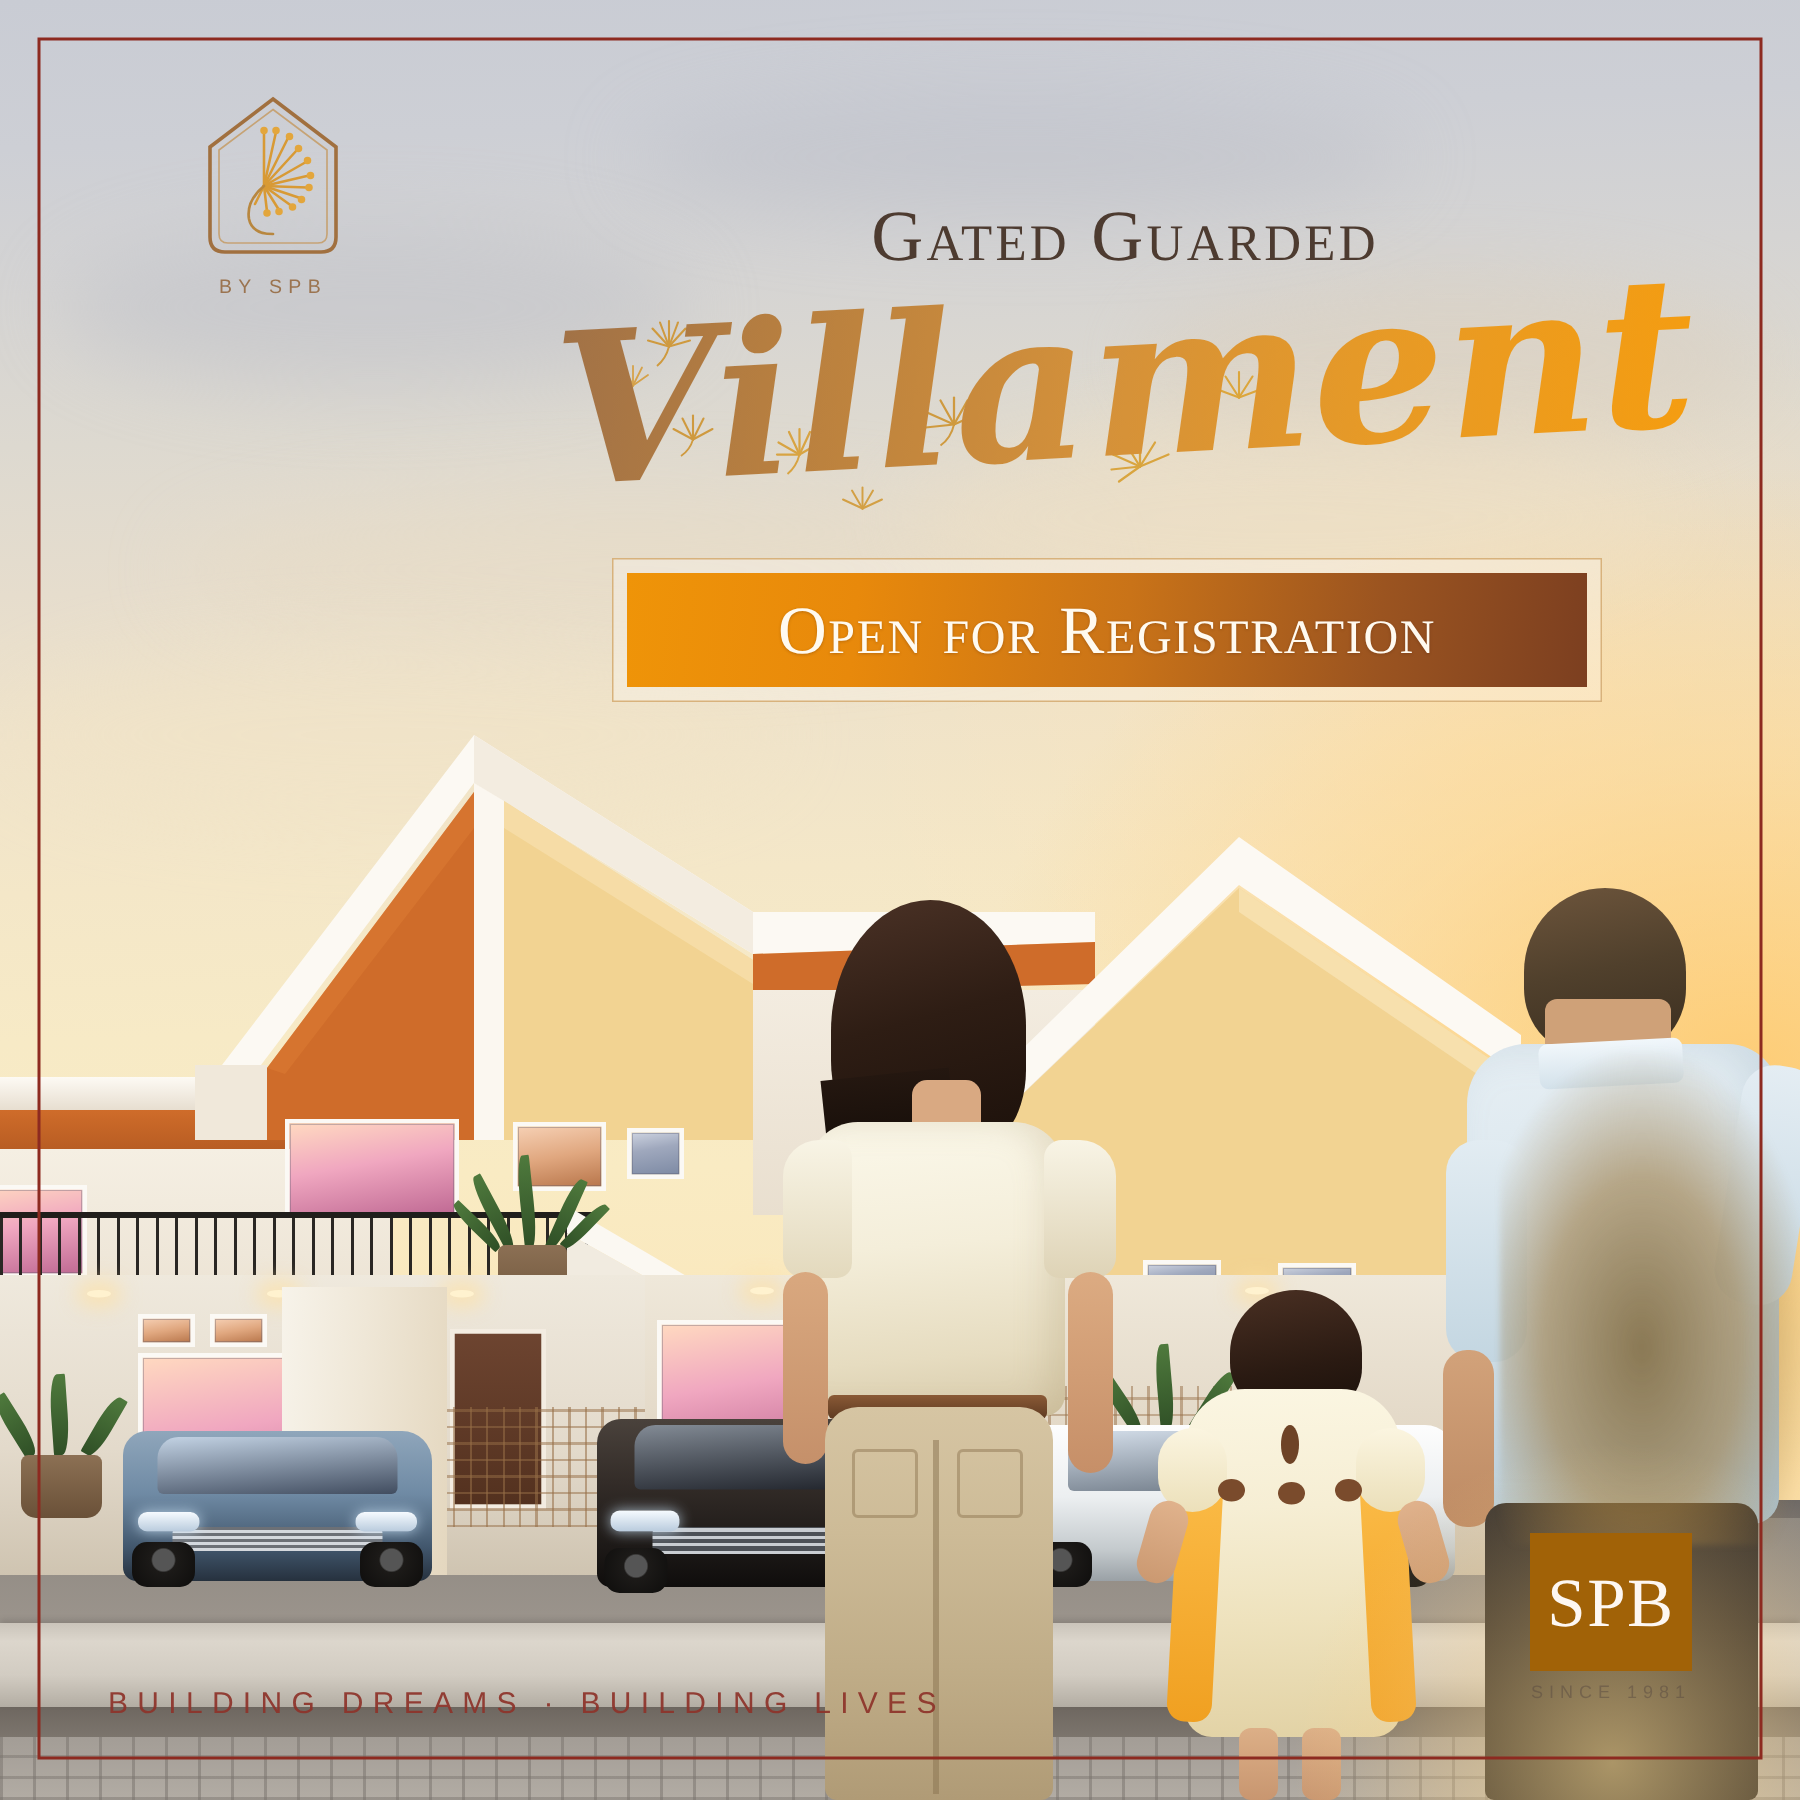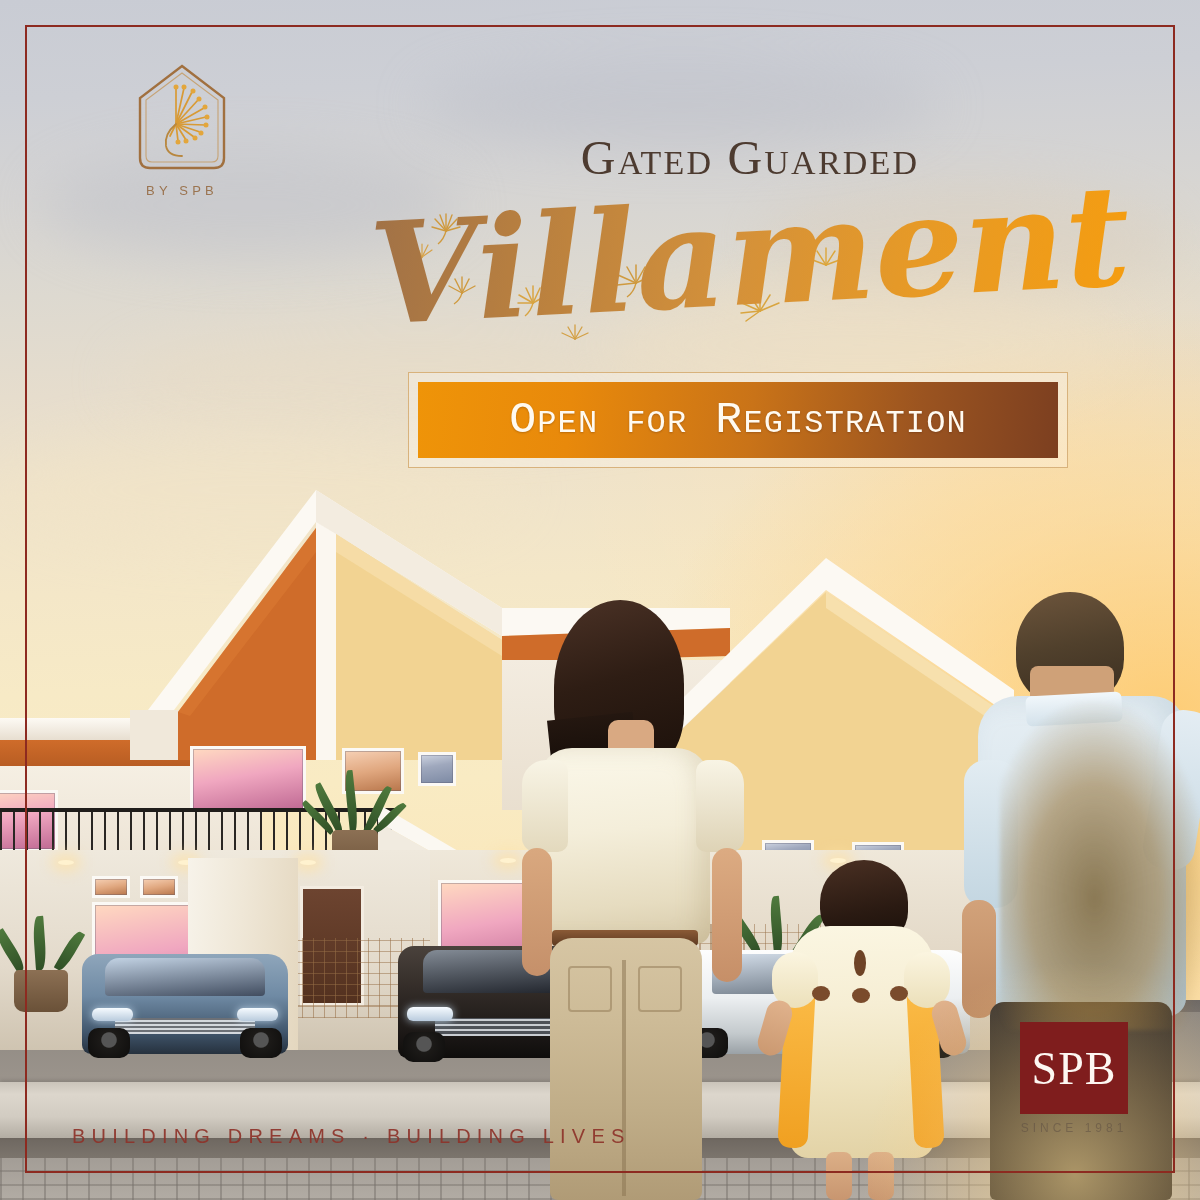--- a/index.html
+++ b/index.html
@@ -176,37 +176,37 @@
   .cta {
     position:absolute; left:408px; top:372px; width:660px; height:96px; z-index:45;
     border:1.6px solid #d8b27c; padding:9px; background:rgba(255,253,248,.30);
   }
   .cta-inner {
     width:100%; height:100%;
     background:linear-gradient(96deg,#ef9408 0%,#e8890b 24%,#c97318 52%,#9b5420 78%,#7c3f20 100%);
     display:flex; align-items:center; justify-content:center;
   }
   .cta-text {
-    font-family:Liberation Mono, monospace; font-size:45px; letter-spacing:1.1px;
+    font-family:Liberation Serif, serif; font-size:45px; letter-spacing:1.1px;
     color:#fffaf0; font-variant:small-caps; font-weight:400; white-space:nowrap;
     text-shadow:0 1px 2px rgba(70,30,10,.28);
   }
 
   
   .tagline {
     position:absolute; left:72px; bottom:52px; z-index:45;
     font-family:"Liberation Sans", sans-serif; font-size:20px;
     letter-spacing:6.2px; color:#8e332a; font-weight:400; white-space:nowrap;
     opacity:.92;
   }
 
   
   .spb { position:absolute; left:1020px; top:1022px; z-index:44; }
   .spb-box {
-    width:108px; height:92px; background:#7f1d1d;
+    width:108px; height:92px; background:#a16207;
     display:flex; align-items:center; justify-content:center;
   }
   .spb-txt {
     font-family:"Liberation Serif", serif; font-size:46px; color:#fdf7f2;
     letter-spacing:1px; font-weight:400;
   }
   .spb-since {
     margin-top:7px; text-align:center; font-family:"Liberation Sans", sans-serif;
     font-size:12px; letter-spacing:4px; color:#55473f; opacity:.45; white-space:nowrap;
   }

